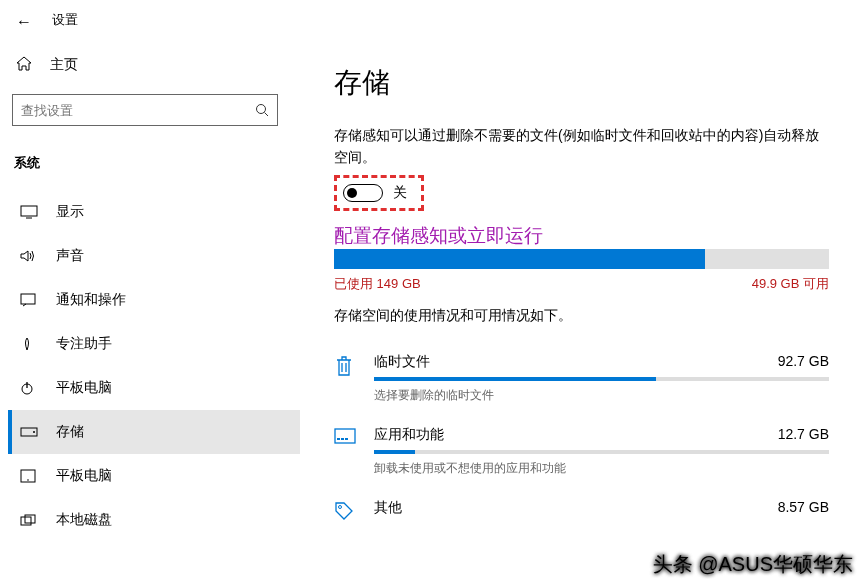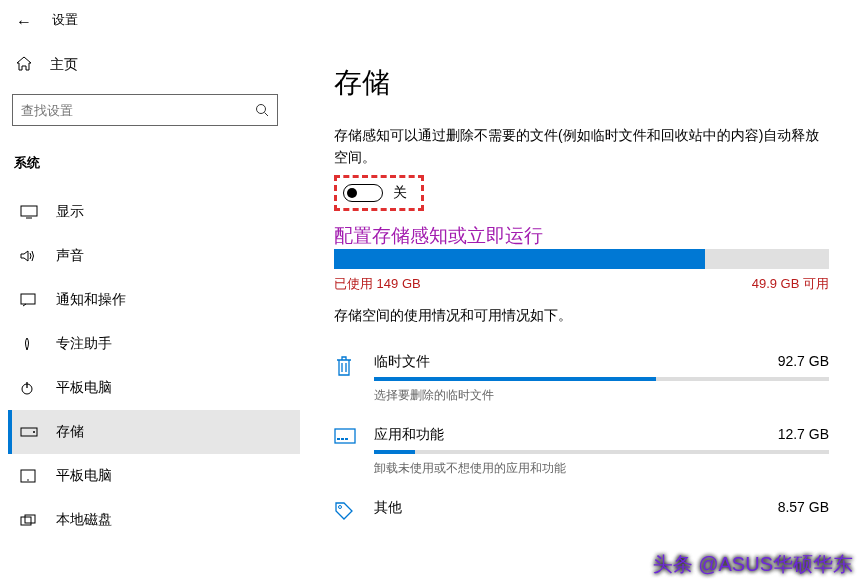--- a/index.html
+++ b/index.html
@@ -47,21 +47,21 @@
     .cat { display: flex; align-items: flex-start; gap: 16px; padding: 8px 0 14px 0; cursor: pointer; }
     .cat-icon { width: 24px; font-size: 20px; color: #0078d4; padding-top: 2px; text-align: center; }
     .cat-body { flex: 1; }
     .cat-head { display: flex; justify-content: space-between; align-items: baseline; margin-bottom: 6px; }
     .cat-name { font-size: 14px; }
     .cat-size { font-size: 14px; }
     .cat-bar { height: 4px; background: #ddd; position: relative; margin-bottom: 6px; }
     .cat-fill { position: absolute; left: 0; top: 0; height: 100%; background: #0078d4; }
     .cat-sub { font-size: 12px; color: #666; }
     
-    .watermark { position: absolute; right: 10px; bottom: 10px; font-size: 20px; color: #6d28d9; text-shadow: 0 0 4px #000, 0 0 4px #000; font-weight: 500; pointer-events: none; z-index: 100; }
+    .watermark { position: absolute; right: 10px; bottom: 10px; font-size: 20px; color: #000000; text-shadow: 0 0 4px #000, 0 0 4px #000; font-weight: 500; pointer-events: none; z-index: 100; }
     
     svg { display: block; }
   </style>
 </head>
 <body>
 
 <div class="titlebar">
   <span class="back">←</span>
   <span class="title">设置</span>
 </div>

